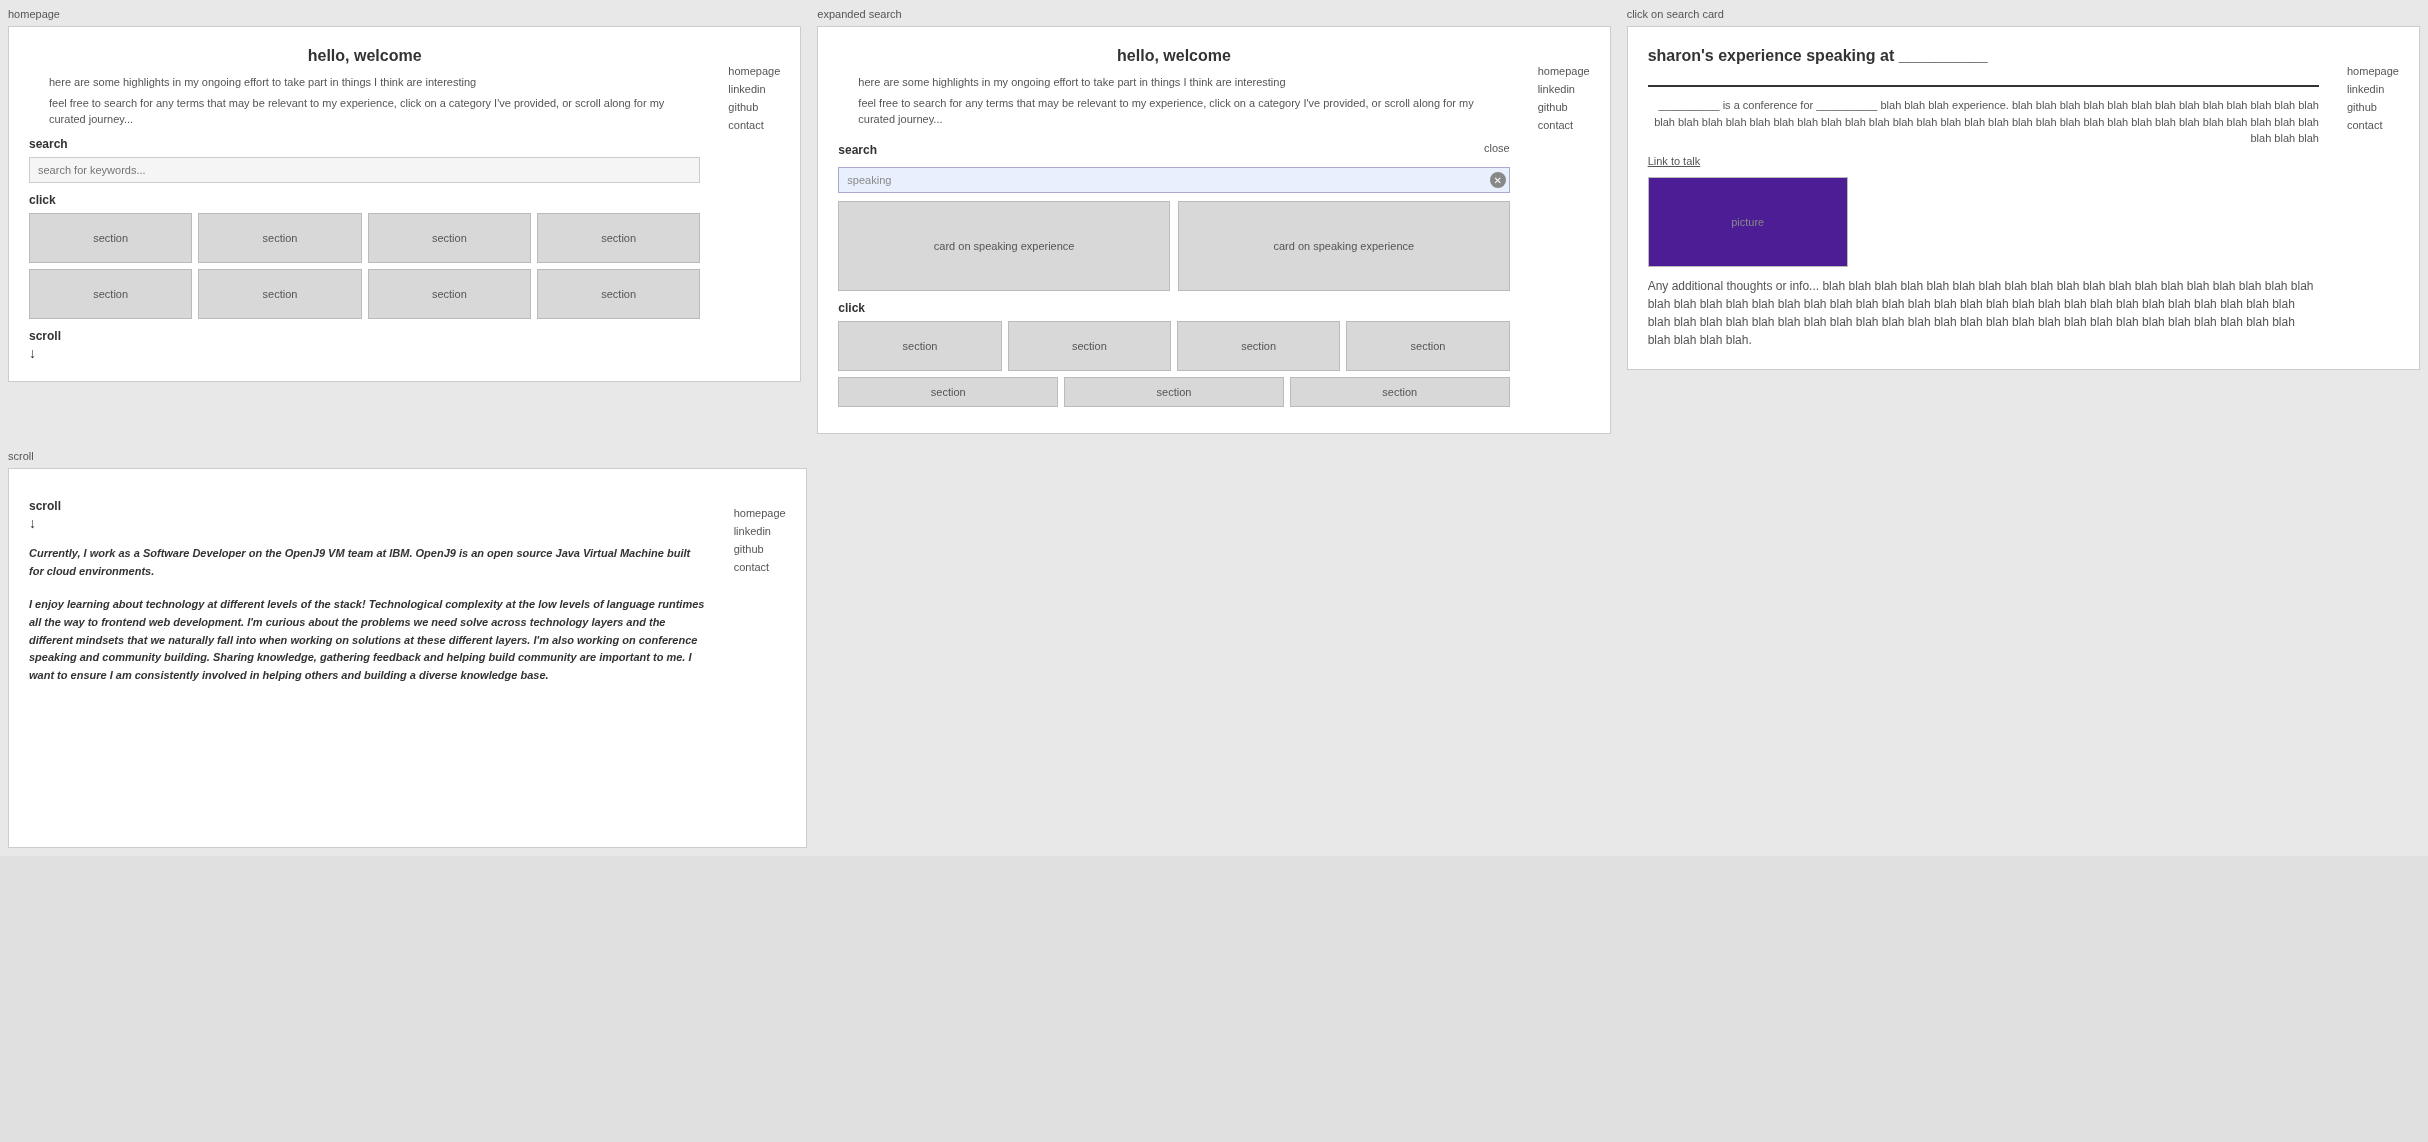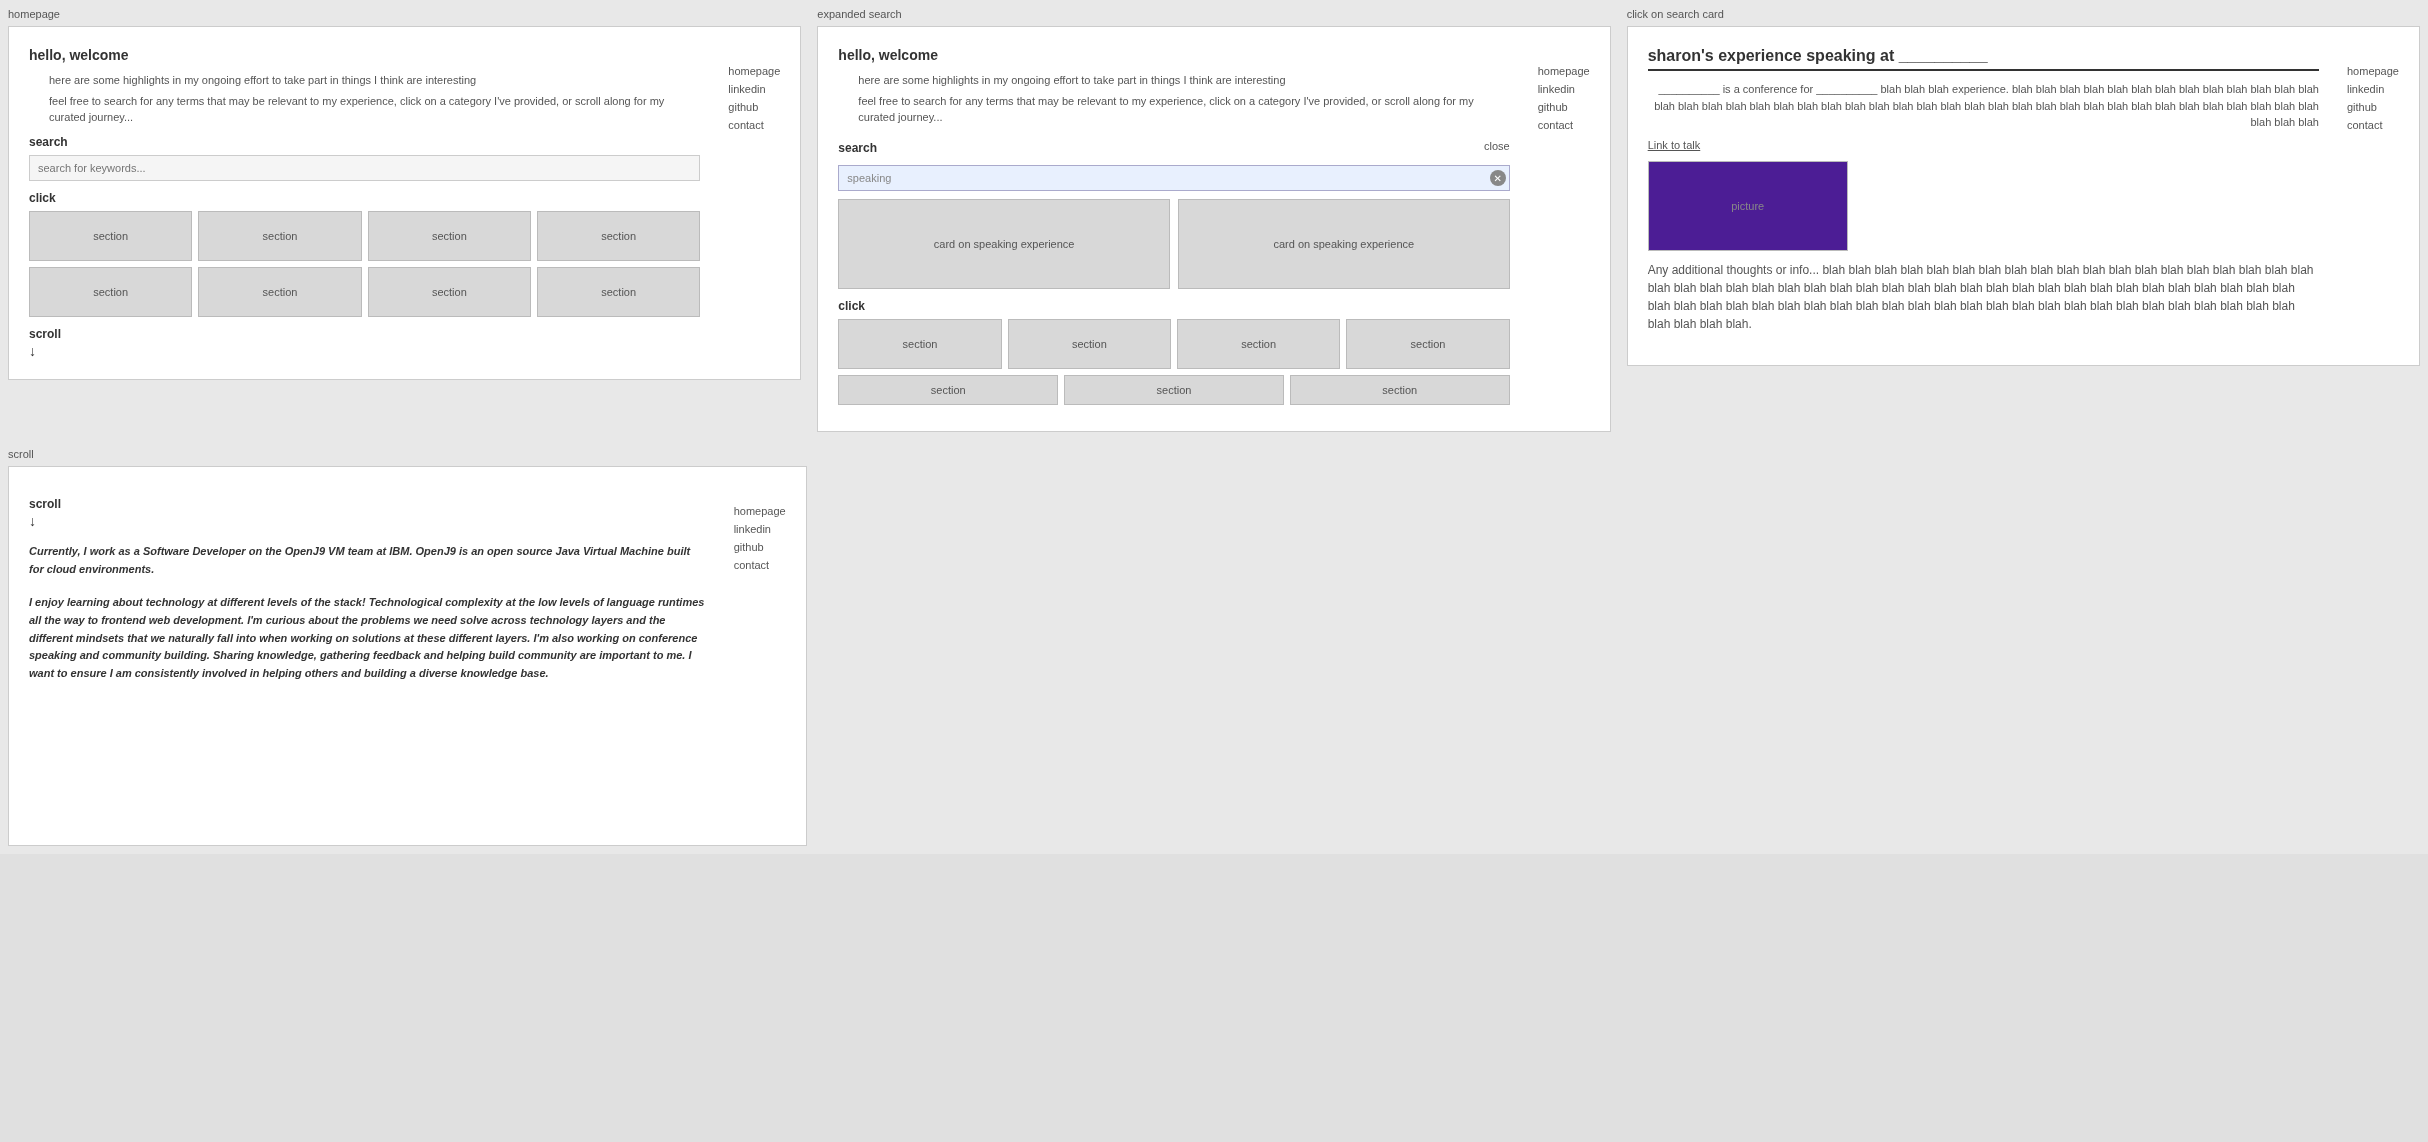--- a/index.html
+++ b/index.html
@@ -67,23 +67,24 @@
     }
 
     
     .main-content {
       flex: 1;
       padding: 20px 100px 20px 20px;
     }
 
     
     .page-title {
-      font-size: 14px;
+      font-size: 16px;
       font-weight: bold;
       margin-bottom: 10px;
+      text-align: center;
     }
 
     .intro-text {
       font-size: 11px;
       color: #555;
       margin-bottom: 6px;
       line-height: 1.4;
       padding-left: 20px;
     }
 
@@ -189,21 +190,21 @@
       align-items: center;
       position: relative;
     }
 
     
     .card-title {
       font-size: 16px;
       font-weight: bold;
       margin-bottom: 10px;
       border-bottom: 2px solid #333;
-      padding-bottom: 4px;
+      padding-bottom: 20px;
     }
 
     .card-description {
       font-size: 11px;
       color: #555;
       line-height: 1.5;
       margin-bottom: 8px;
       text-align: right;
     }
 

